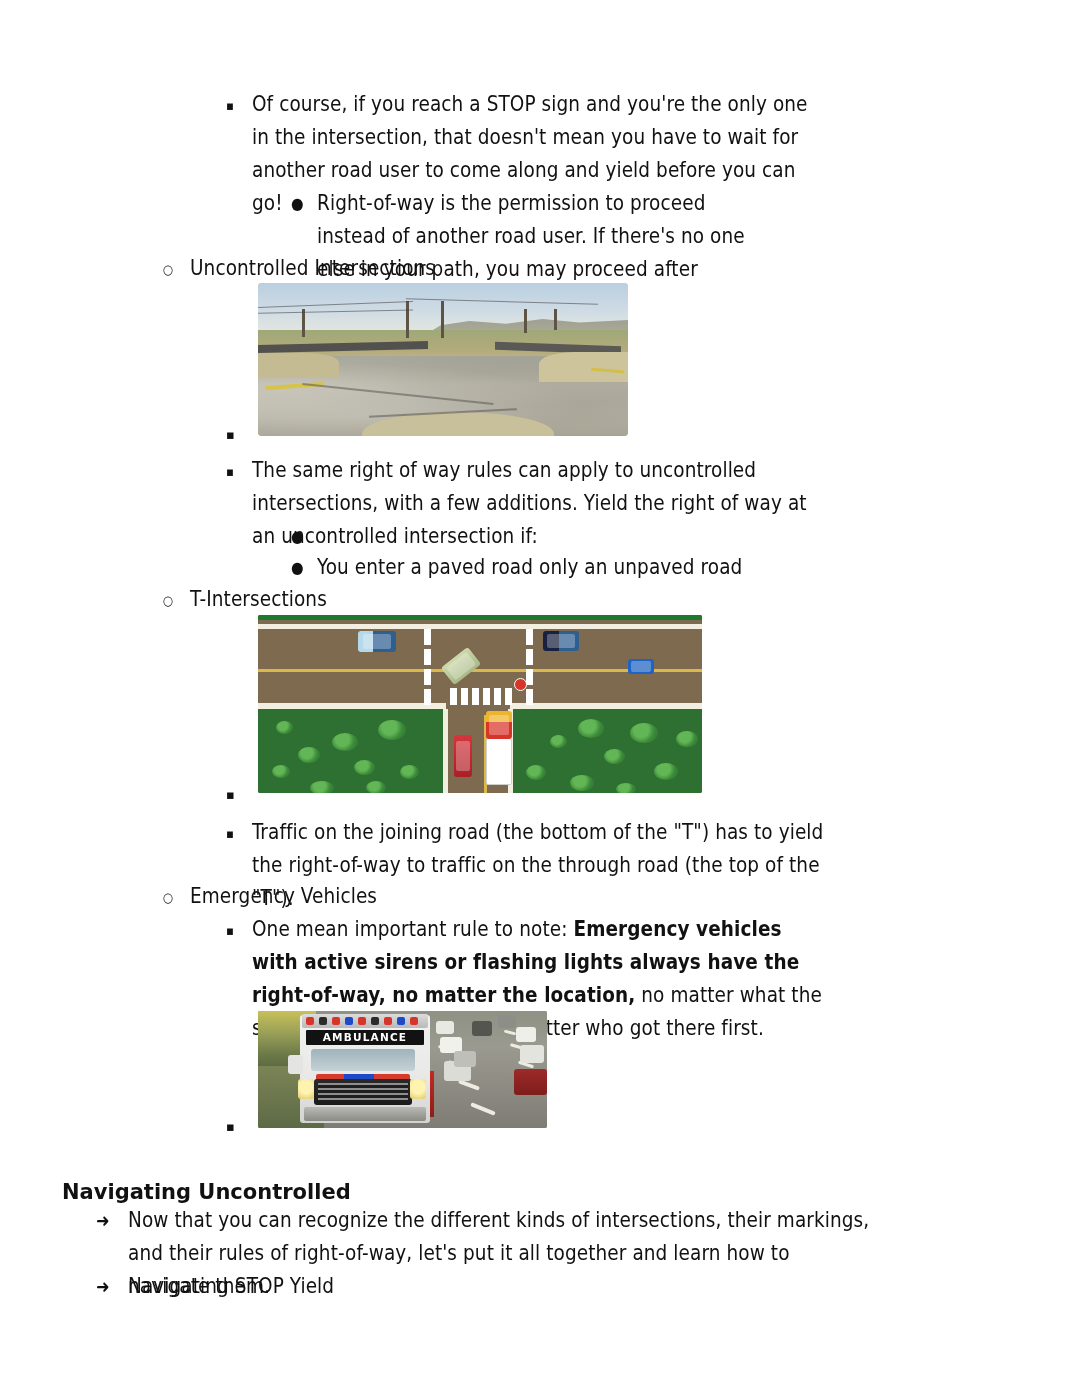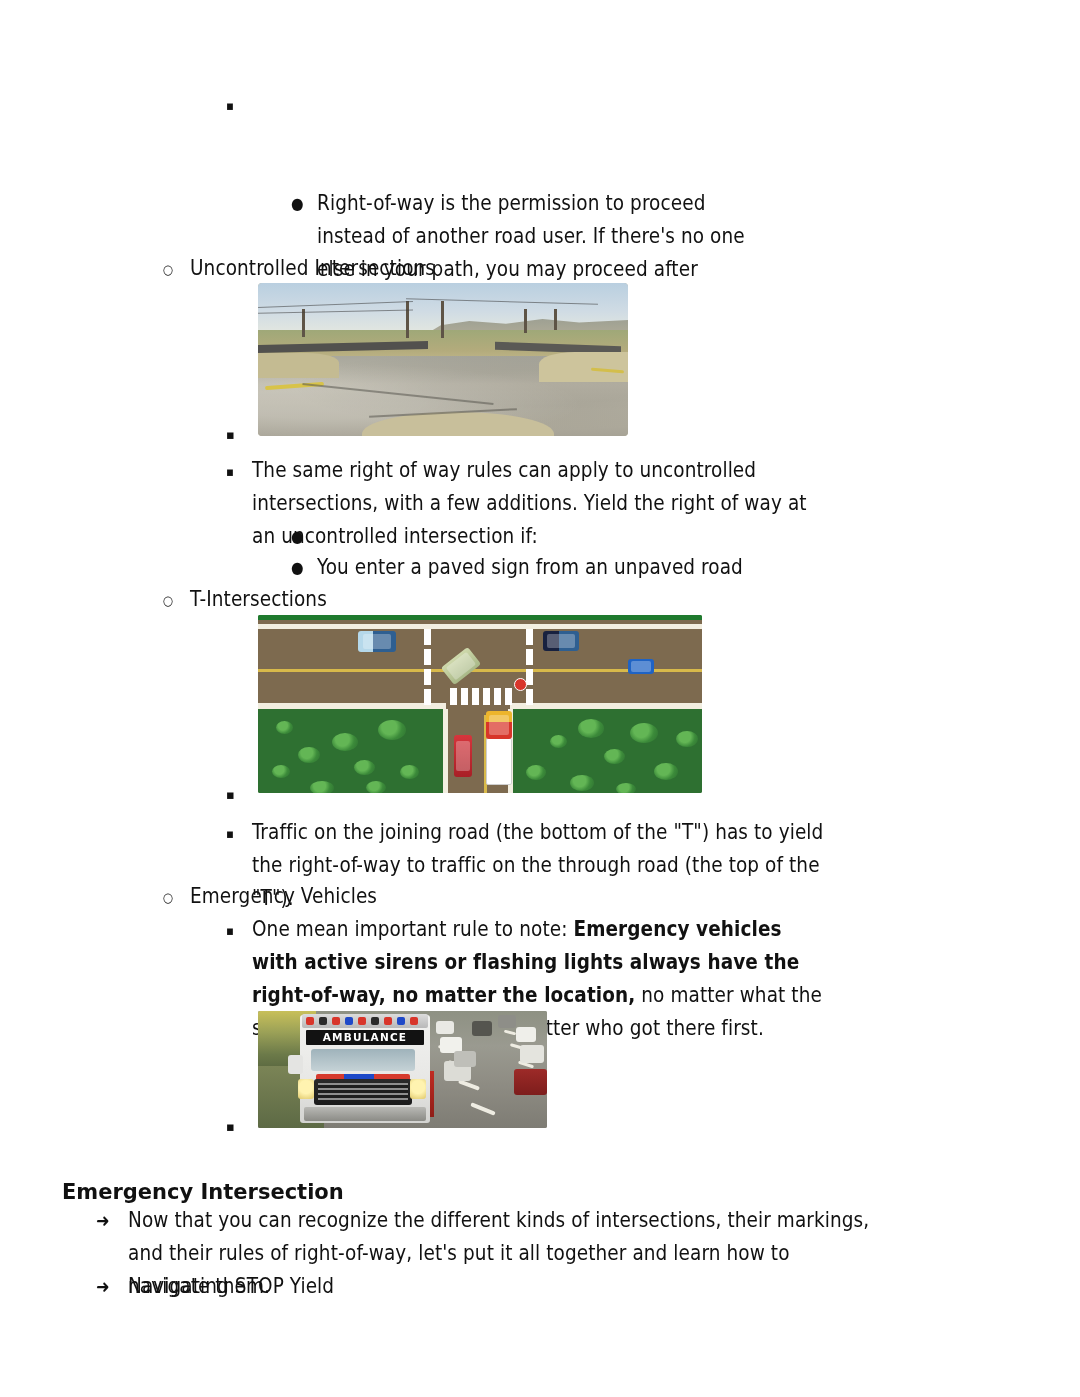--- a/index.html
+++ b/index.html
@@ -283,20 +283,21 @@
     font-family:"DejaVu Sans", sans-serif;
   }
 </style>
 </head>
 <body>
 
 <div class="page">
 
   <div class="row txt w-main lvl2" style="position:absolute; left:0; top:88px;">
     <span class="bullet b-square bul-lvl2">▪</span>
+    <span>Of course, if you reach a STOP sign and you're the only one in the intersection, that doesn't mean you have to wait for another road user to come along and yield before you can go!</span>
   </div>
 
   <div class="row txt lvl3" style="position:absolute; left:0; top:187px; width:770px;">
     <span class="bullet b-circle bul-lvl3">●</span>
     <span>Right-of-way is the permission to proceed instead of another road user. If there's no one else in your path, you may proceed after stopping.</span>
   </div>
 
   <div class="row txt lvl1" style="position:absolute; left:0; top:252px; width:700px;">
     <span class="bullet b-hollow bul-lvl1">○</span>
     <span>Uncontrolled Intersections</span>
@@ -331,21 +332,21 @@
     <span class="bullet b-square bul-lvl2">▪</span>
     <span>The same right of way rules can apply to uncontrolled intersections, with a few additions. Yield the right of way at an uncontrolled intersection if:</span>
   </div>
 
   <div class="row txt lvl3" style="position:absolute; left:0; top:520px; width:800px;">
     <span class="bullet b-circle bul-lvl3">●</span>
   </div>
 
   <div class="row txt lvl3" style="position:absolute; left:0; top:551px; width:800px;">
     <span class="bullet b-circle bul-lvl3">●</span>
-    <span>You enter a paved sign from an unpaved road</span>
+    <span>You enter a paved road only an unpaved road</span>
   </div>
 
   <div class="row txt lvl1" style="position:absolute; left:0; top:583px; width:700px;">
     <span class="bullet b-hollow bul-lvl1">○</span>
     <span>T-Intersections</span>
   </div>
 
   <div class="tint">
     <div class="ti-greenstrip"></div>
     <div class="ti-roadH"></div>
@@ -467,21 +468,21 @@
     <div class="amb-windshield"></div>
     <div class="amb-mirror"></div>
     <div class="amb-bluebar"></div>
     <div class="amb-grille"></div>
     <div class="amb-headL"></div>
     <div class="amb-headR"></div>
     <div class="amb-bumper"></div>
   </div>
   <div class="img-bullet" style="top:1110px;">▪</div>
 
-  <div class="heading" style="top:1177px;">Emergency Intersection</div>
+  <div class="heading" style="top:1177px;">Navigating Uncontrolled</div>
 
   <div class="row txt w-wide lvlA" style="position:absolute; left:0; top:1204px;">
     <span class="bullet b-arrow bul-lvlA">➜</span>
     <span>Now that you can recognize the different kinds of intersections, their markings, and their rules of right-of-way, let's put it all together and learn how to navigate them.</span>
   </div>
 
   <div class="row txt lvlA" style="position:absolute; left:0; top:1270px; width:700px;">
     <span class="bullet b-arrow bul-lvlA">➜</span>
     <span>Navigating STOP Yield</span>
   </div>

